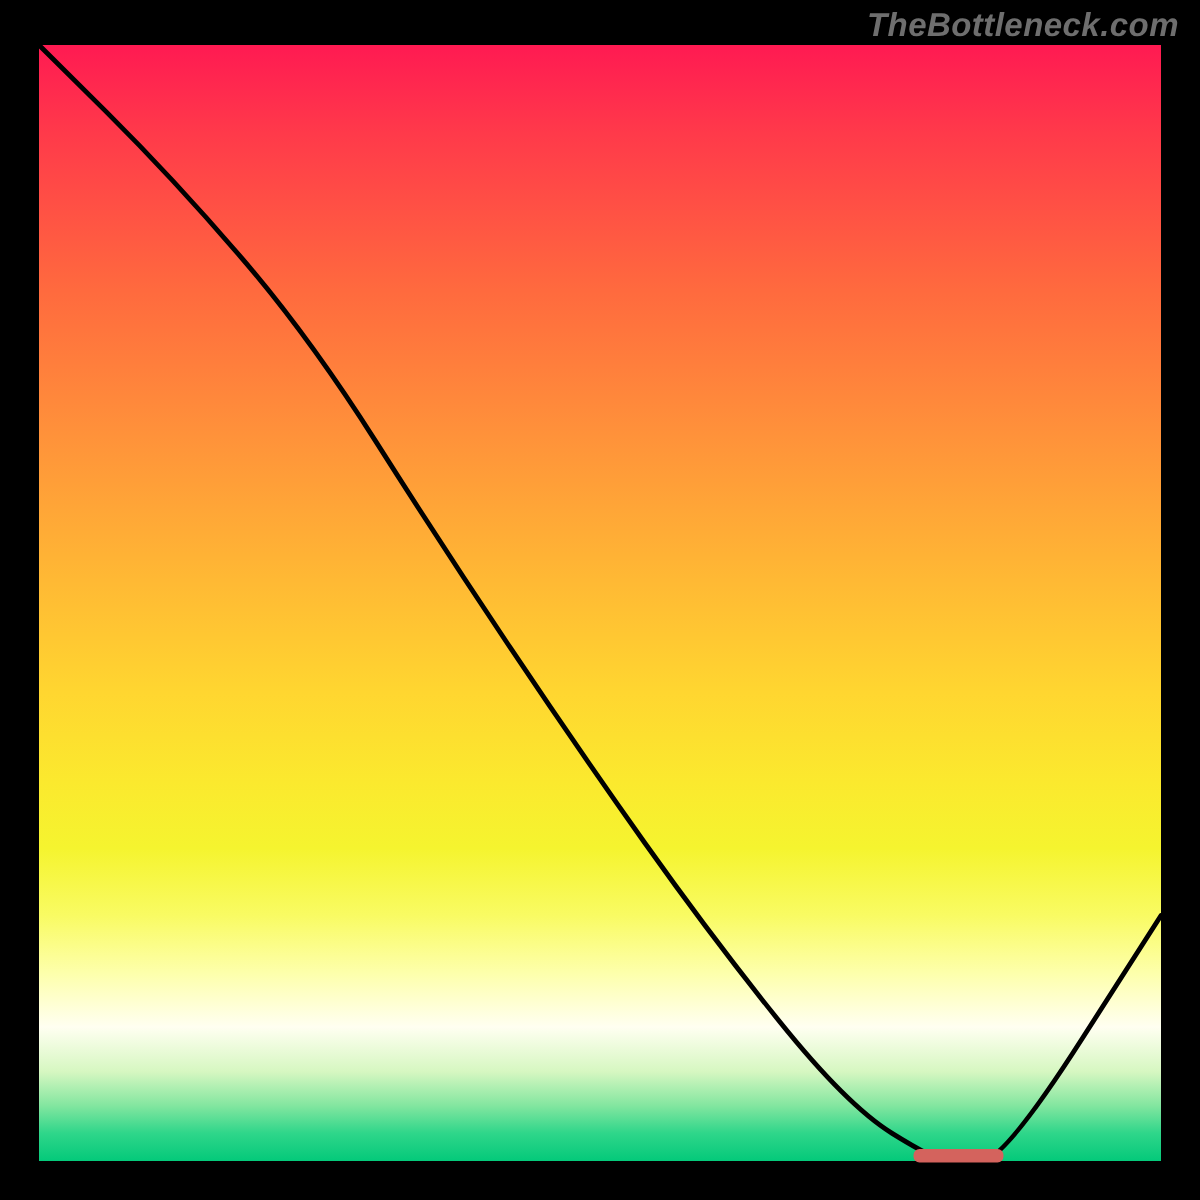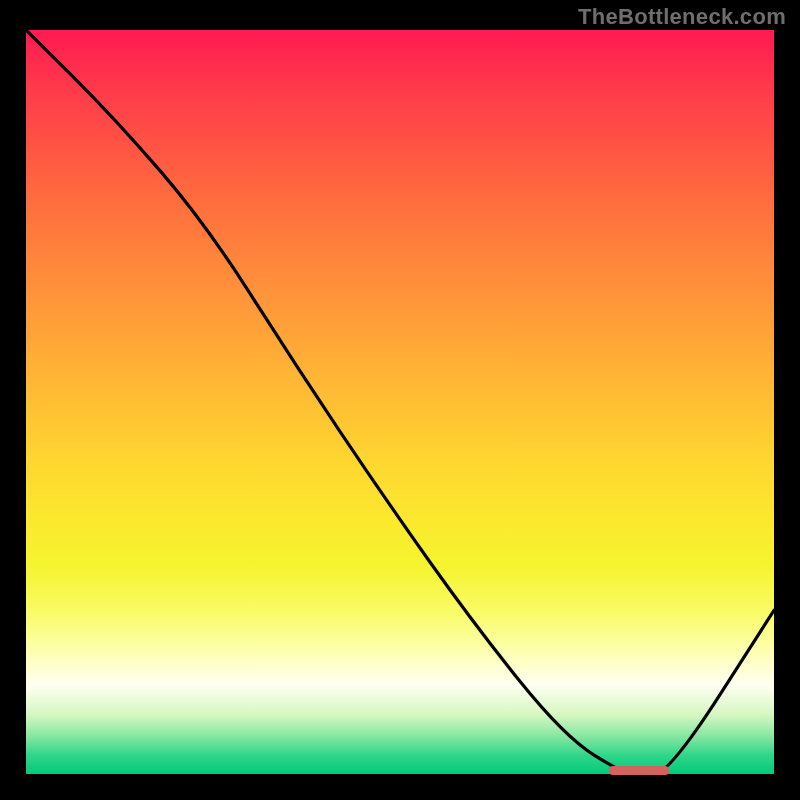--- a/index.html
+++ b/index.html
@@ -18,20 +18,21 @@
   }
   .attrib {
     position: absolute;
     top: 4px;
     right: 14px;
     color: #6e6e6e;
     font-size: 22px;
     font-weight: 600;
     letter-spacing: 0.3px;
     z-index: 10;
+    font-style: italic;
   }
   .plot-frame {
     position: absolute;
     left: 26px;
     top: 30px;
     width: 748px;
     height: 744px;
     background: #000;
     z-index: 1;
   }

